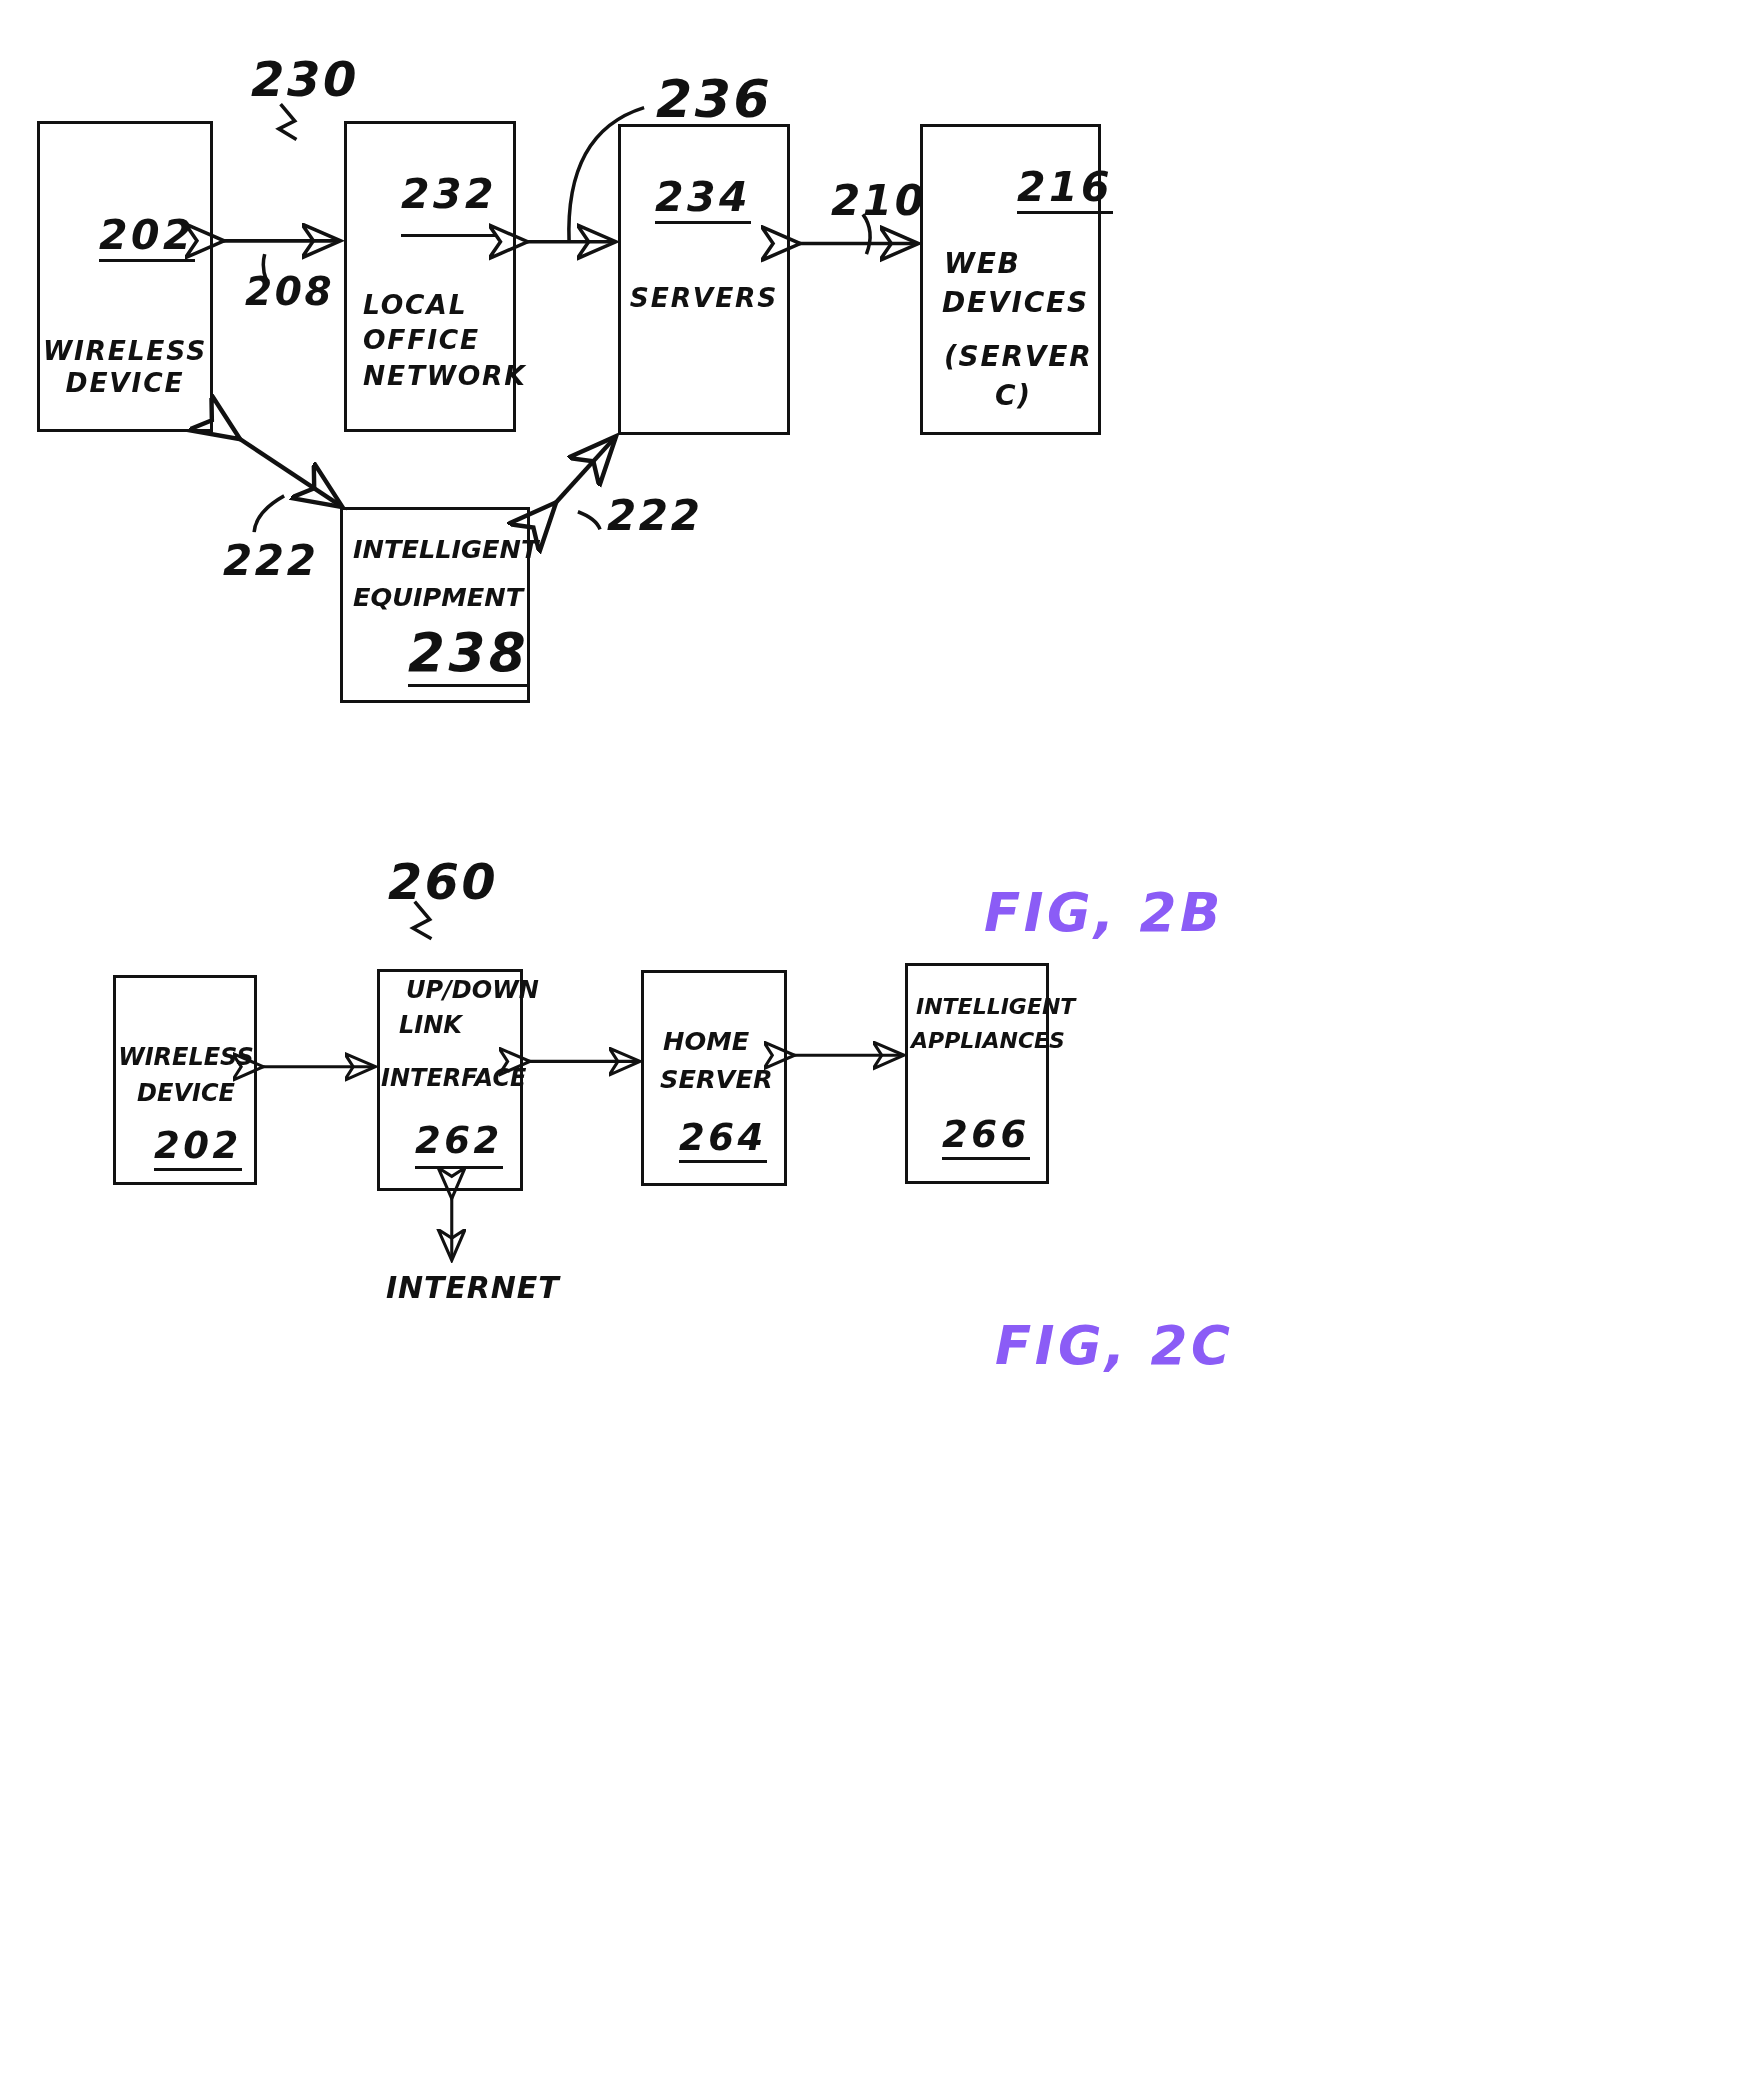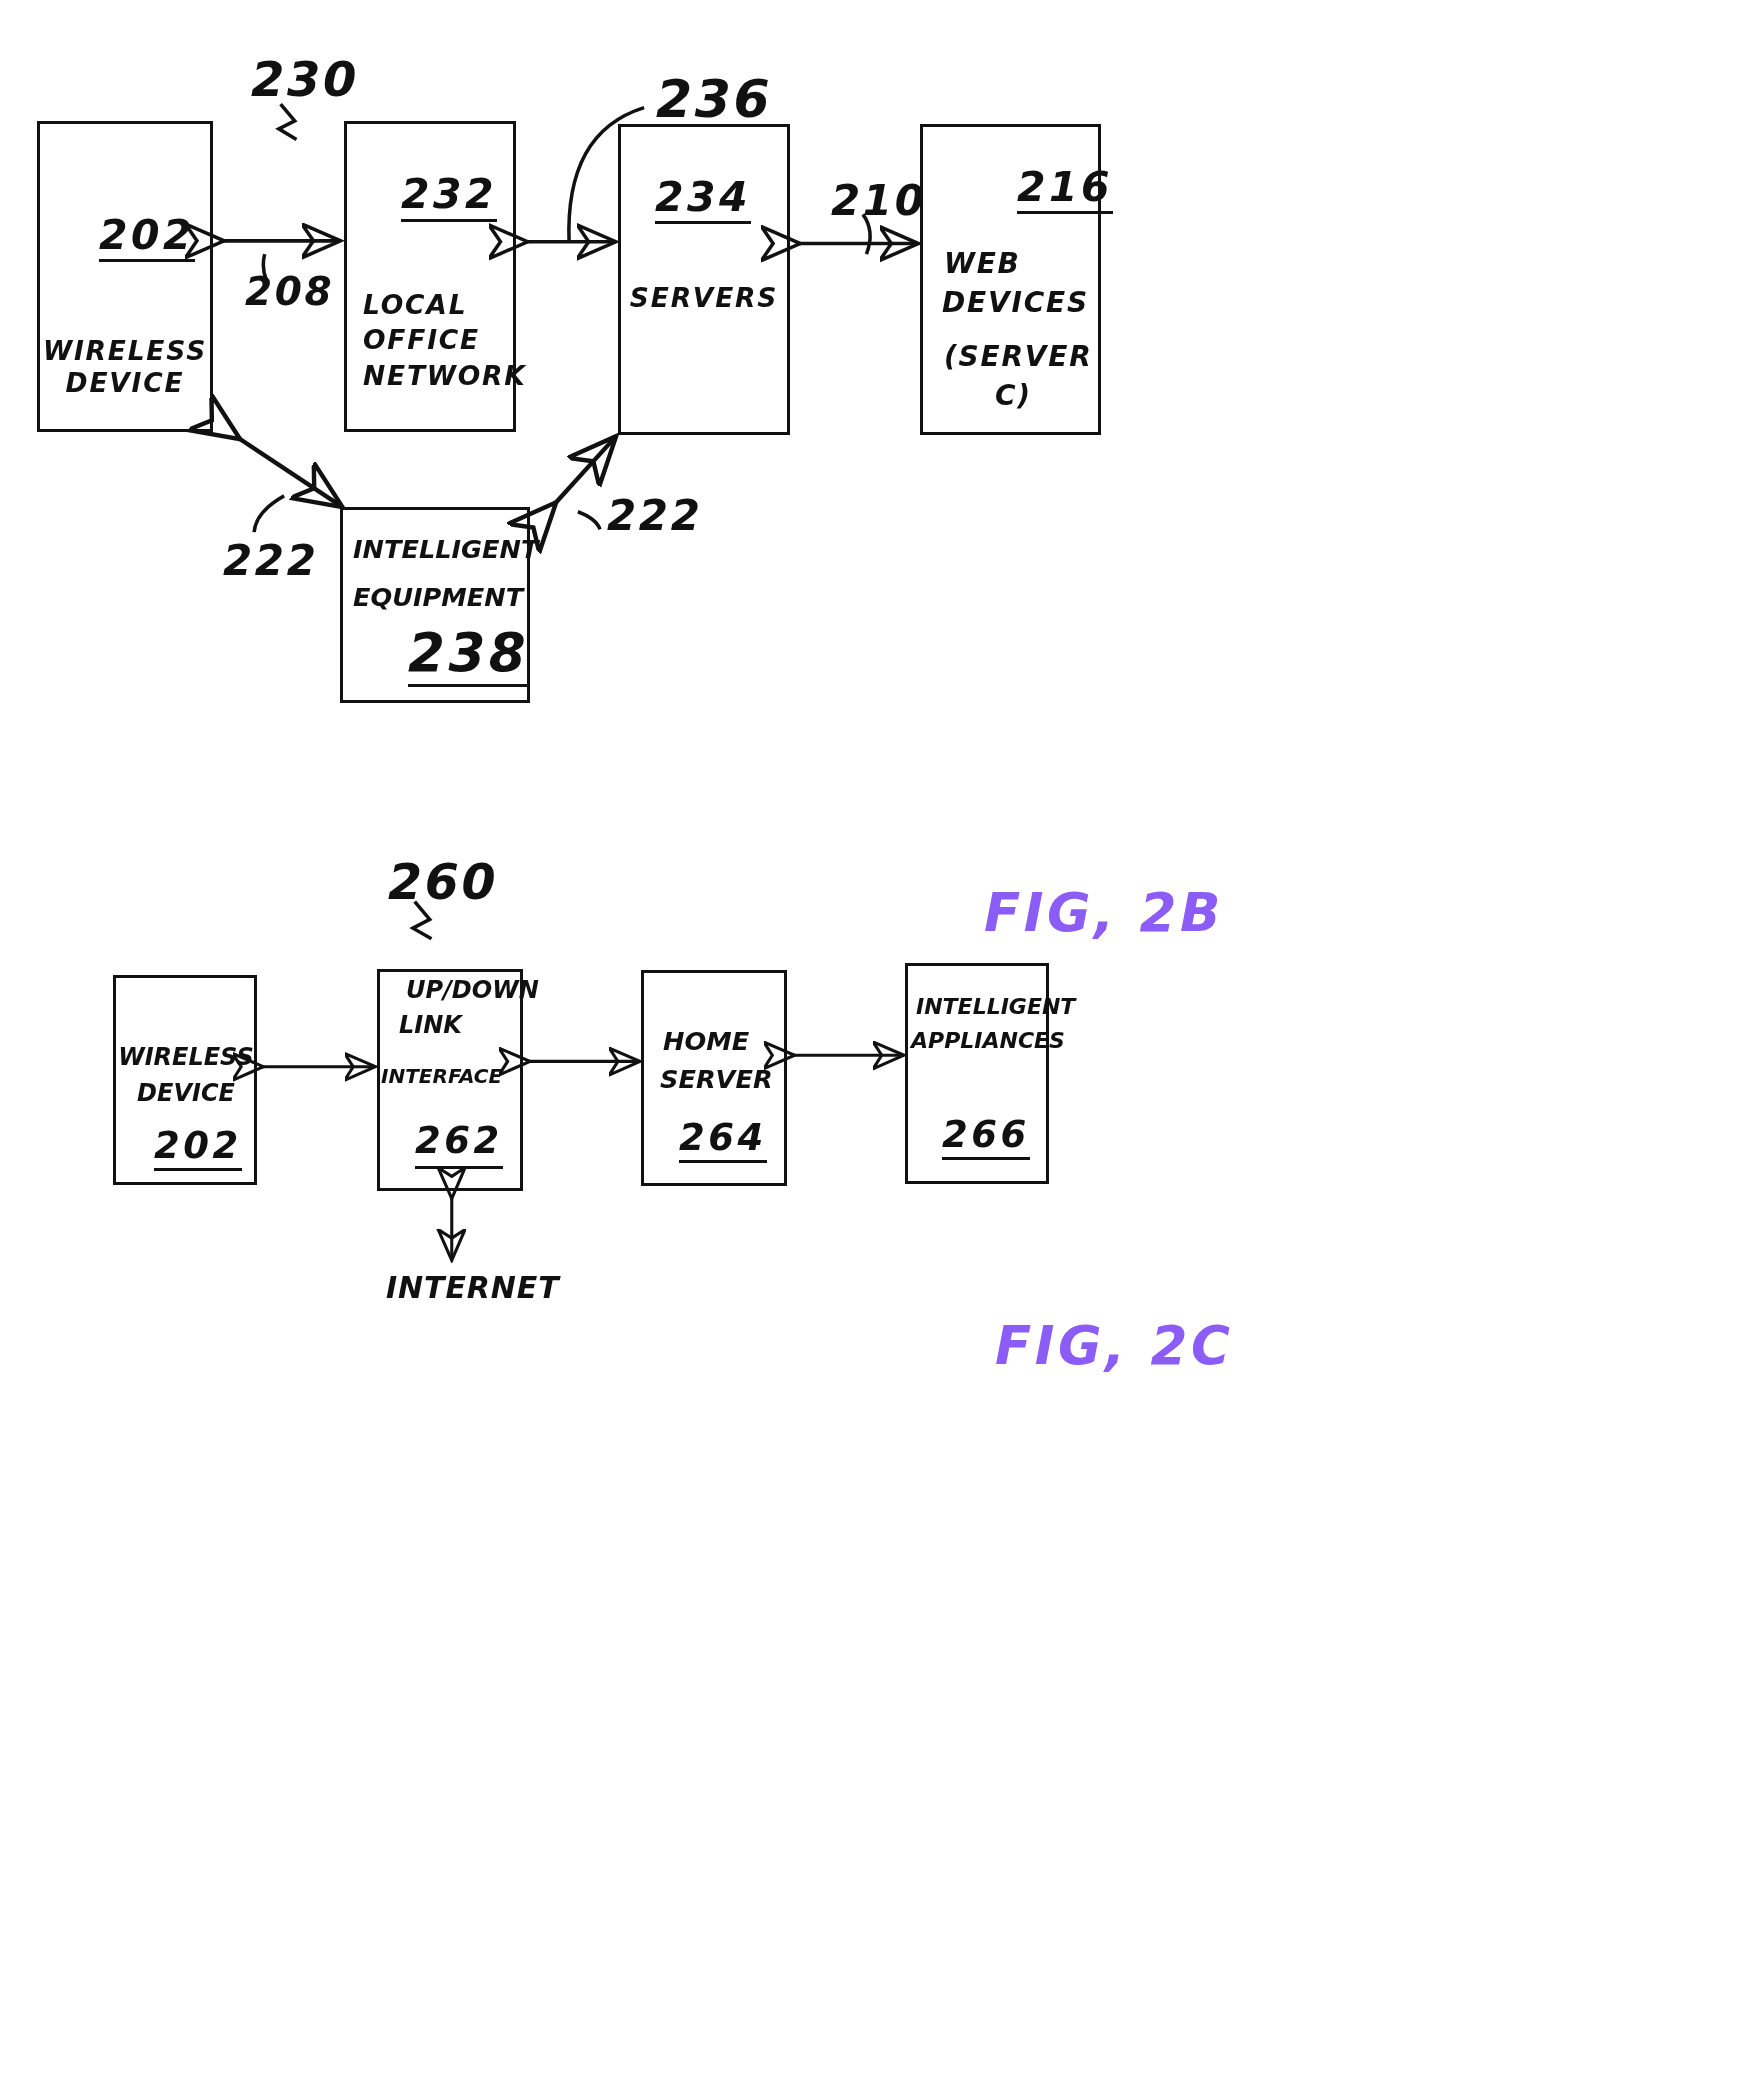--- a/index.html
+++ b/index.html
@@ -80,21 +80,21 @@
   <div>
 
     <div class="num" style="left:251px; top:51px; font-size:48px;">230</div>
 
     <div class="box" style="left:37px; top:121px; width:176px; height:311px;"></div>
     <div class="hand" style="left:99px; top:214px; font-size:41px; letter-spacing:3.5px; border-bottom:3.5px solid #111; padding-bottom:1.8px;">202</div>
     <div class="hand center" style="left:37px; top:337px; width:176px; font-size:26.5px;">WIRELESS</div>
     <div class="hand center" style="left:37px; top:369px; width:176px; font-size:26.5px;">DEVICE</div>
 
     <div class="box" style="left:344px; top:121px; width:172px; height:311px;"></div>
-    <div class="hand" style="left:401px; top:173px; font-size:41px; letter-spacing:3.5px; border-bottom:3.5px solid #111; padding-bottom:3px;">232</div>
+    <div class="hand" style="left:401px; top:173px; font-size:41px; letter-spacing:3.5px; border-bottom:3.5px solid #111; padding-bottom:18px;">232</div>
     <div class="hand" style="left:363px; top:291px; font-size:26.5px;">LOCAL</div>
     <div class="hand" style="left:363px; top:326px; font-size:26.5px;">OFFICE</div>
     <div class="hand" style="left:363px; top:362px; font-size:26.5px;">NETWORK</div>
 
     <div class="box" style="left:618px; top:124px; width:172px; height:311px;"></div>
     <div class="hand" style="left:655px; top:176px; font-size:41px; letter-spacing:3.5px; border-bottom:3.5px solid #111; padding-bottom:1.8px;">234</div>
     <div class="hand center" style="left:618px; top:284px; width:172px; font-size:26.5px;">SERVERS</div>
 
     <div class="box" style="left:920px; top:124px; width:181px; height:311px;"></div>
     <div class="hand" style="left:975px; top:166px; font-size:41px; letter-spacing:3.5px; border-bottom:3.5px solid #111; padding-bottom:1.8px;margin-left:42px;">216</div>
@@ -122,21 +122,21 @@
     <div class="num" style="left:388px; top:854px; font-size:49px;">260</div>
 
     <div class="box" style="left:113px; top:975px; width:144px; height:210px;"></div>
     <div class="hand center" style="left:111px; top:1045px; width:150px; font-size:24px; letter-spacing:0px;">WIRELESS</div>
     <div class="hand center" style="left:111px; top:1081px; width:150px; font-size:24px; letter-spacing:0px;">DEVICE</div>
     <div class="hand" style="left:154px; top:1127px; font-size:37px; letter-spacing:3.5px; border-bottom:3.5px solid #111; padding-bottom:1.8px;">202</div>
 
     <div class="box" style="left:377px; top:969px; width:146px; height:222px;"></div>
     <div class="hand" style="left:406px; top:978px; font-size:24px; letter-spacing:0px;">UP/DOWN</div>
     <div class="hand" style="left:399px; top:1013px; font-size:24px; letter-spacing:0px;">LINK</div>
-    <div class="hand" style="left:381px; top:1066px; font-size:20px; letter-spacing:0px;">INTERFACE</div>
+    <div class="hand" style="left:381px; top:1066px; font-size:24px; letter-spacing:0px;">INTERFACE</div>
     <div class="hand" style="left:415px; top:1122px; font-size:37px; letter-spacing:3.5px; border-bottom:3.5px solid #111; padding-bottom:5px;">262</div>
 
     <div class="box" style="left:641px; top:970px; width:146px; height:216px;"></div>
     <div class="hand" style="left:663px; top:1028px; font-size:25.6px; letter-spacing:0px;">HOME</div>
     <div class="hand" style="left:660px; top:1066px; font-size:25.6px; letter-spacing:0px;">SERVER</div>
     <div class="hand" style="left:679px; top:1119px; font-size:37px; letter-spacing:3.5px; border-bottom:3.5px solid #111; padding-bottom:1.8px;">264</div>
 
     <div class="box" style="left:905px; top:963px; width:144px; height:221px;"></div>
     <div class="hand" style="left:916px; top:995px; font-size:22px; letter-spacing:0px;">INTELLIGENT</div>
     <div class="hand" style="left:911px; top:1029px; font-size:22px; letter-spacing:0px;">APPLIANCES</div>

